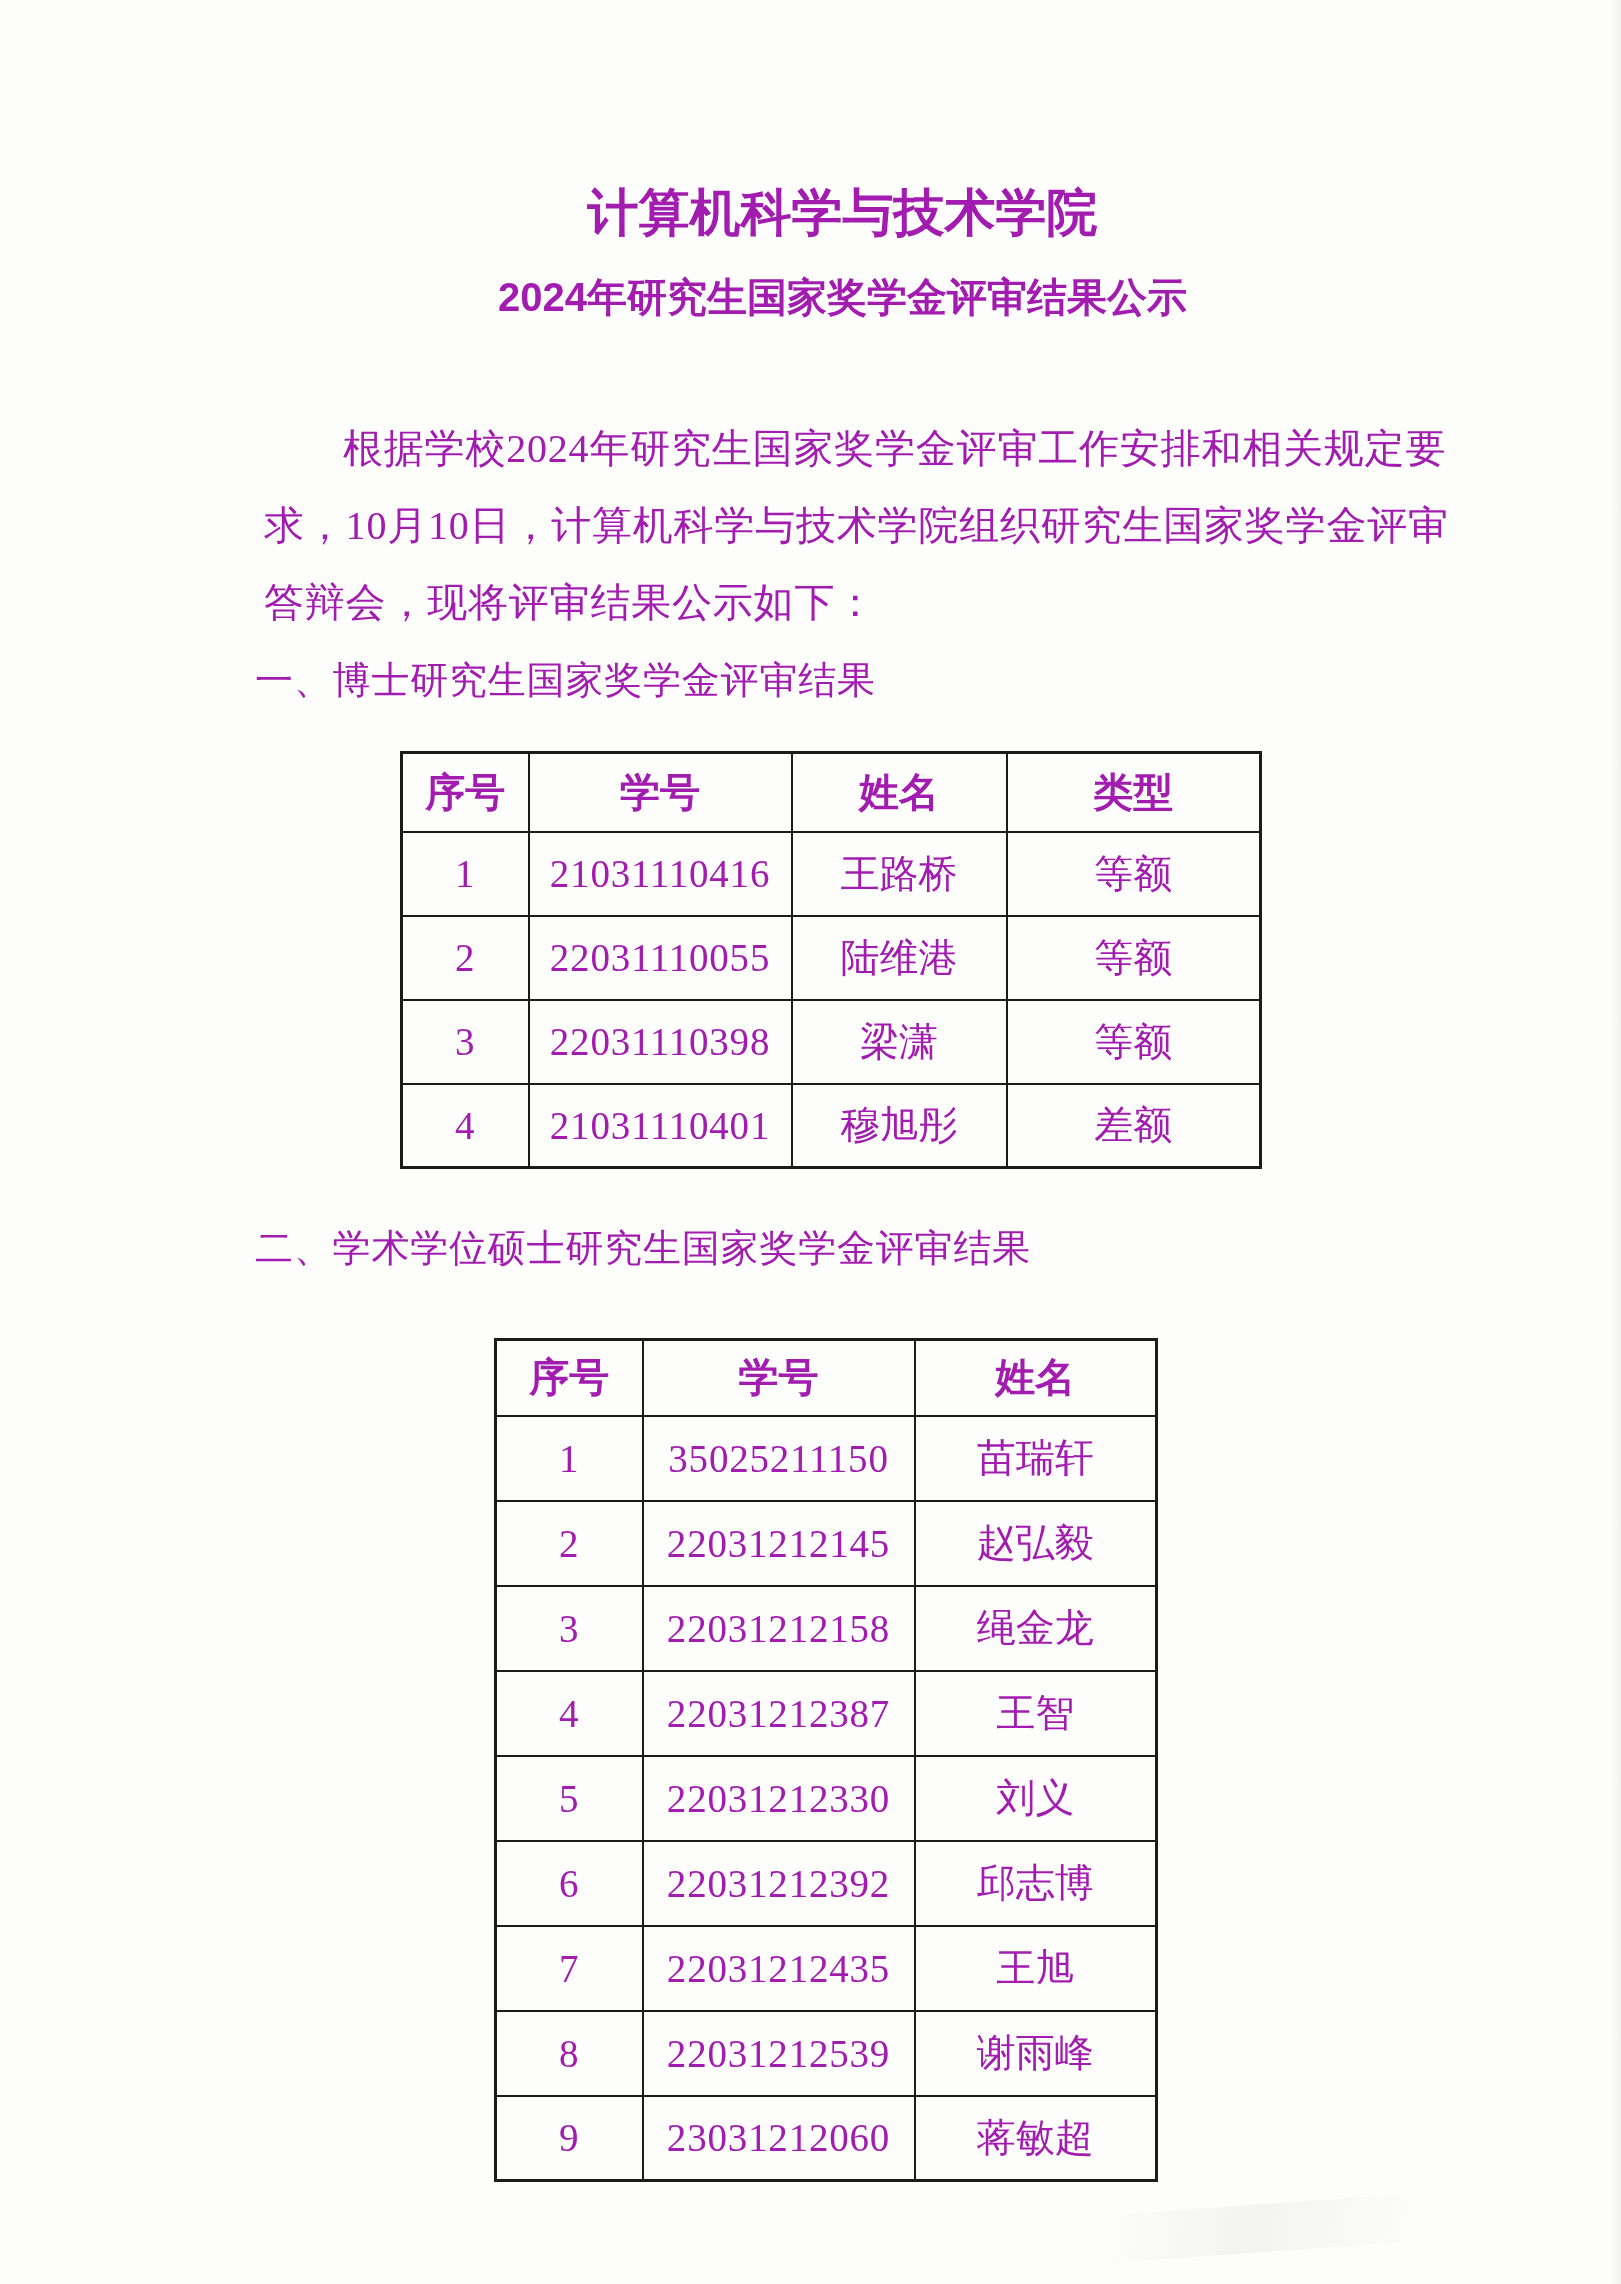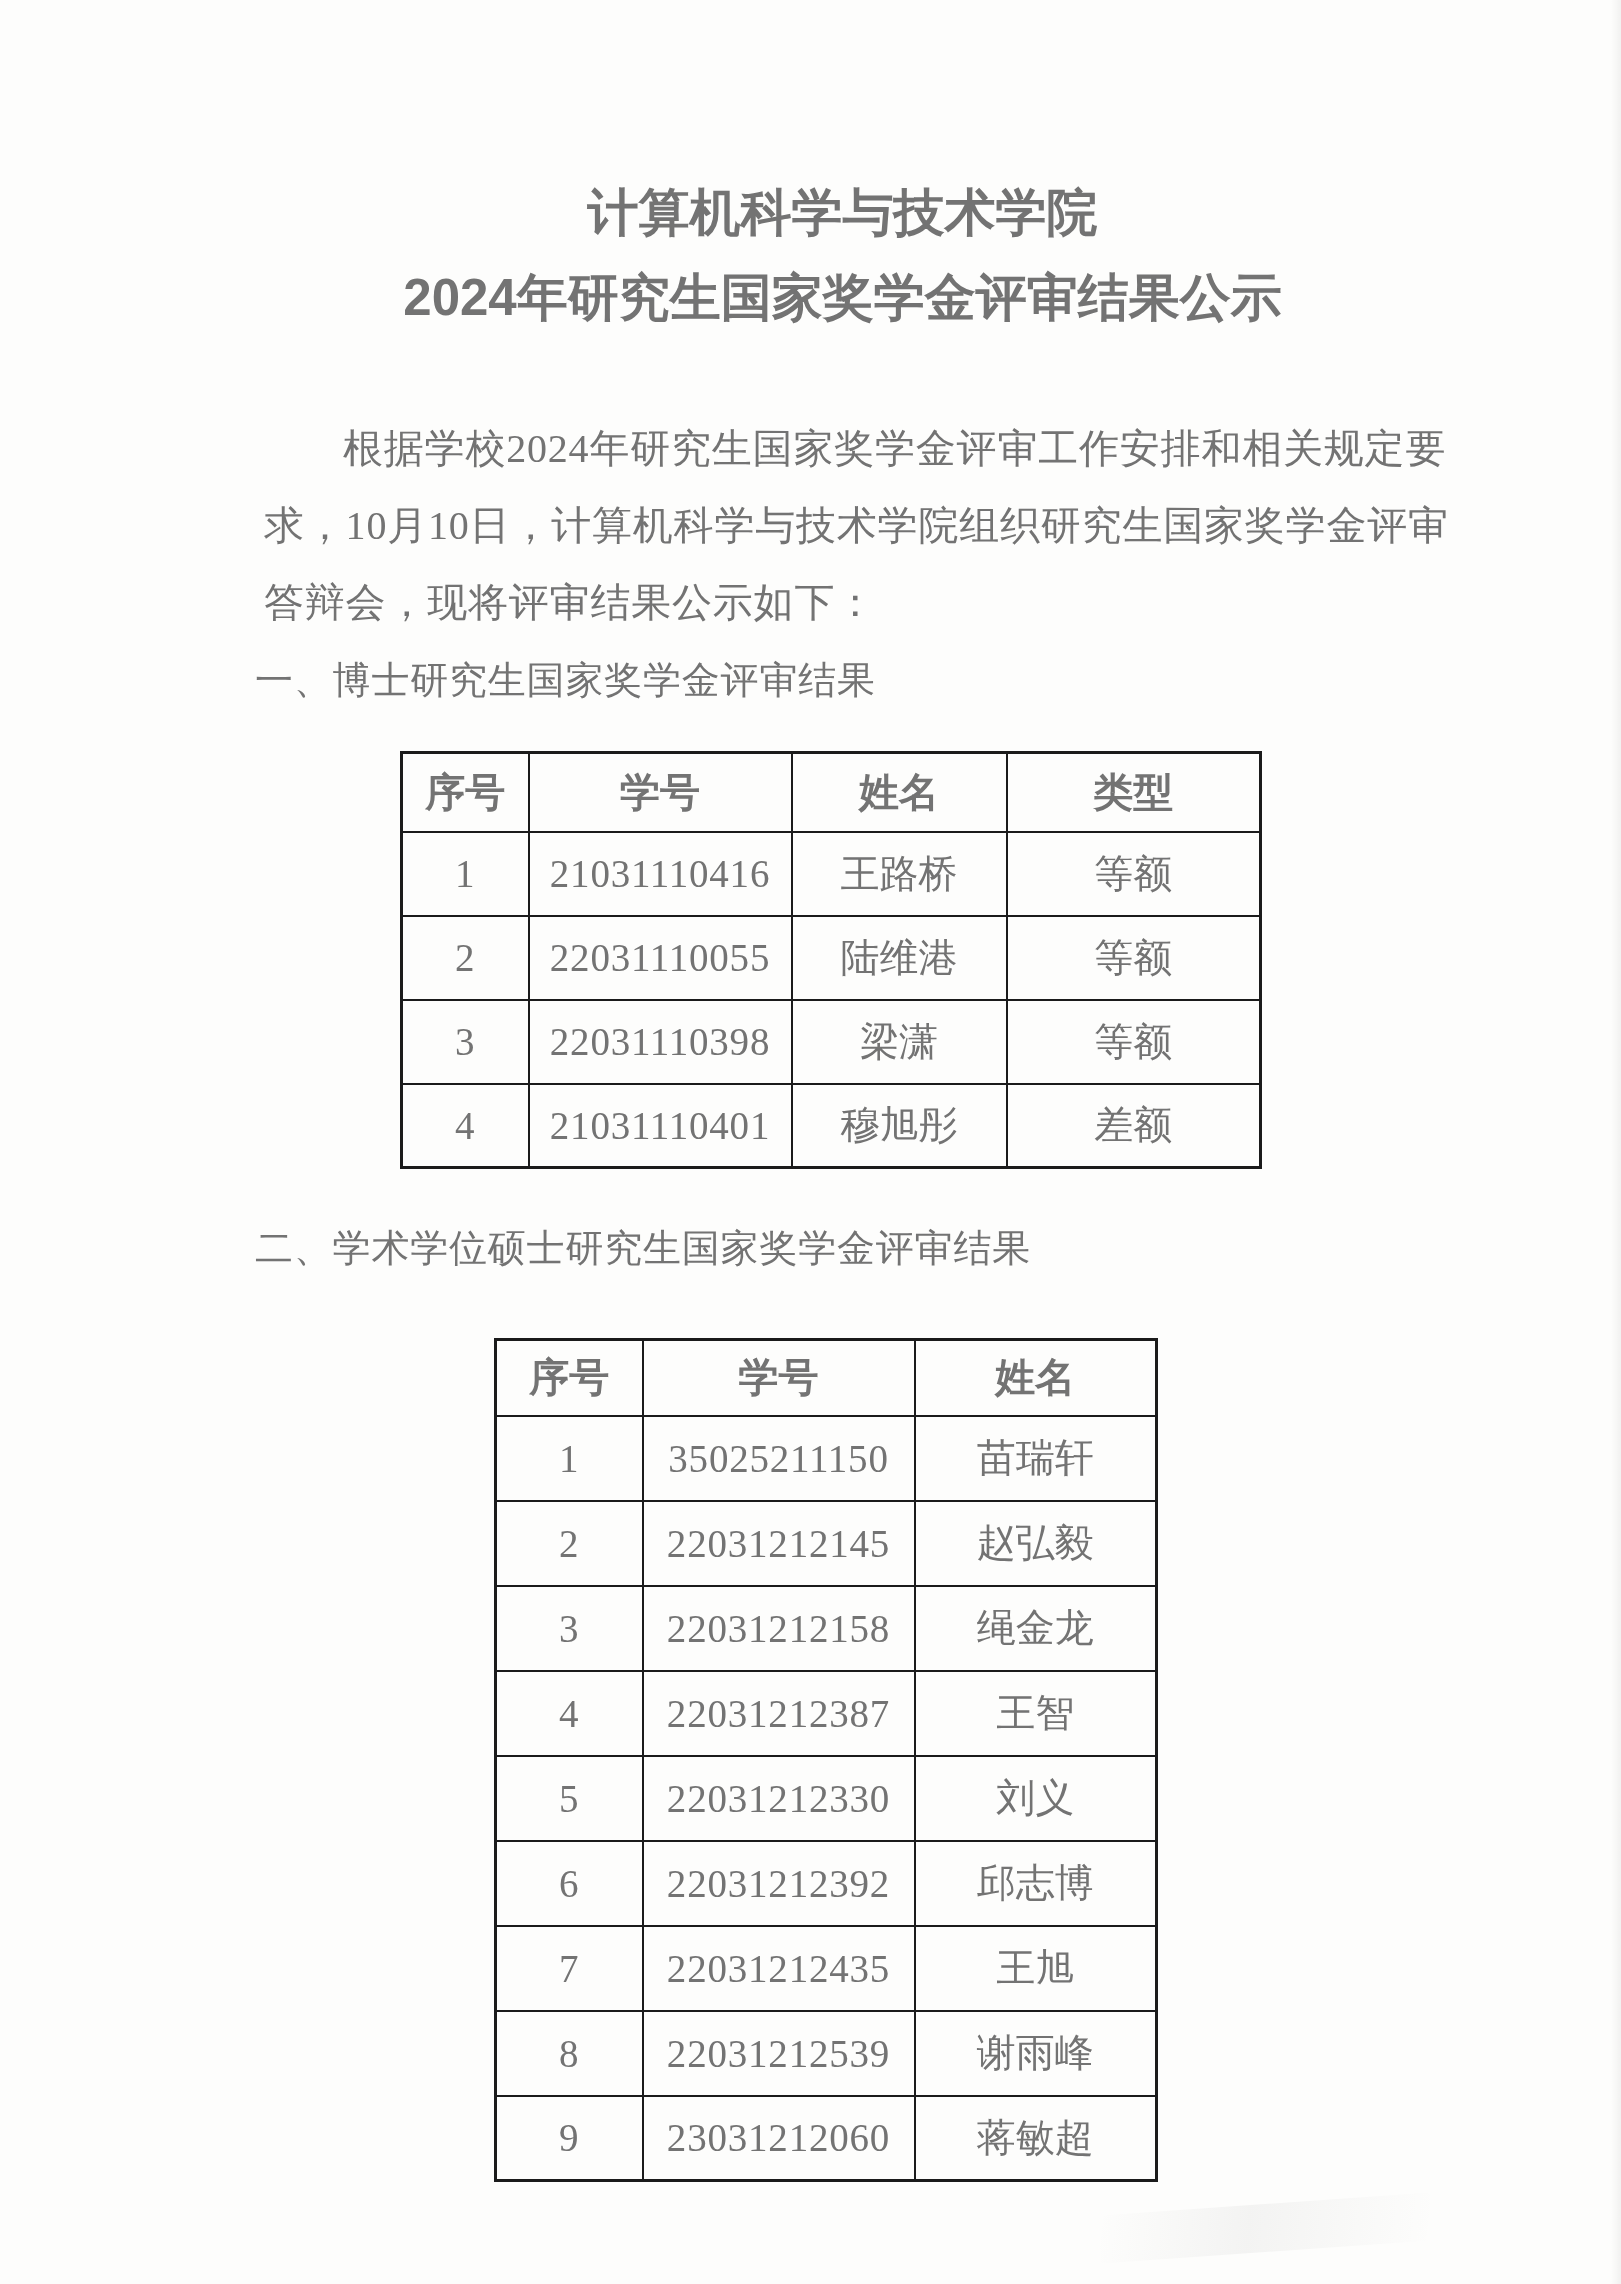--- a/index.html
+++ b/index.html
@@ -7,36 +7,36 @@
     padding: 0;
     background: #9a9a9a;
   }
   .page {
     position: relative;
     width: 1622px;
     height: 2284px;
     margin: 0 auto;
     background: #fdfdfc;
     overflow: hidden;
-    color: #737373;
+    color: #a21caf;
     font-family: "Liberation Serif", serif;
   }
 
   
   .doc-title {
     position: absolute;
     left: 63px;
     width: 1559px;
     text-align: center;
     font-family: "Liberation Sans", "DejaVu Sans", sans-serif;
     font-weight: bold;
     white-space: nowrap;
   }
   .title-1 { top: 181px; font-size: 51px; line-height: 63px; }
-  .title-2 { top: 266px; font-size: 51px; line-height: 63px; }
+  .title-2 { top: 266px; font-size: 40px; line-height: 63px; }
 
   
   .intro {
     position: absolute;
     left: 264px;
     top: 410px;
     width: 1172px;
     font-size: 40px;
   }
   .intro .line {

